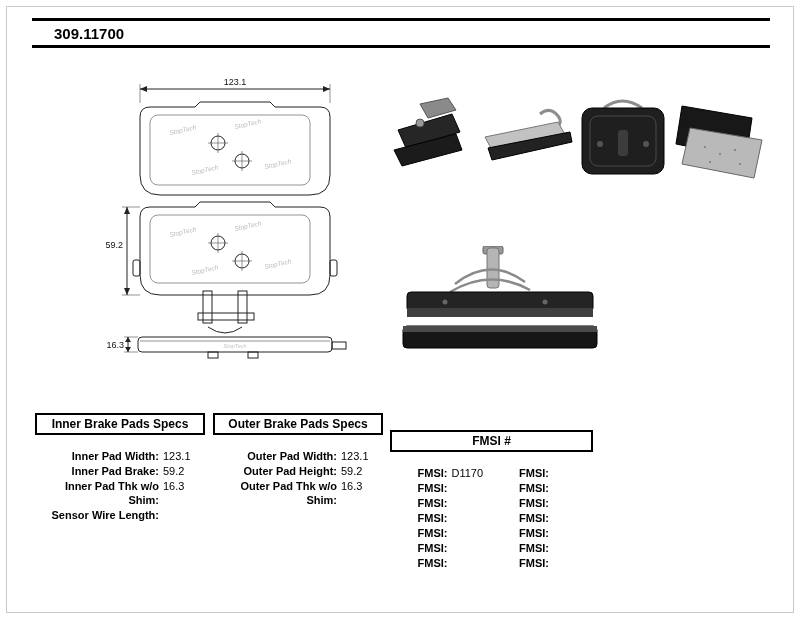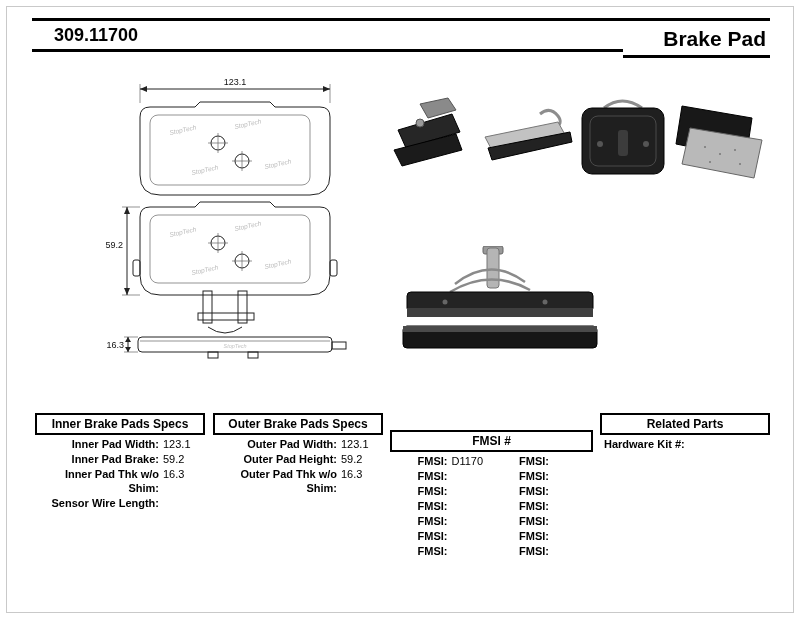--- a/index.html
+++ b/index.html
@@ -5,21 +5,21 @@
   html,body{margin:0;padding:0;background:#fff;}
   .page{
     position:relative;width:800px;height:619px;background:#fff;overflow:hidden;
     font-family:"Liberation Sans",sans-serif;color:#000;
   }
   .frame{position:absolute;left:6px;top:6px;right:6px;bottom:6px;border:1px solid #c9c9c9;pointer-events:none;}
 
   
   .header{position:absolute;left:32px;right:30px;top:18px;border-top:3px solid #000;
           display:flex;align-items:flex-start;justify-content:space-between;}
-  .hdr-left{flex:1;border-bottom:3px solid #000;padding:4px 0 3px 22px;font-size:18px;font-weight:bold;}
+  .hdr-left{flex:1;border-bottom:3px solid #000;padding:4px 0 3px 22px;font-size:15px;font-weight:bold;}
   .hdr-right{border-bottom:3px solid #000;padding:6px 4px 4px 40px;font-size:21px;font-weight:bold;}
 
   
   .tech-drawing{position:absolute;left:100px;top:75px;}
   .photo-top{position:absolute;left:390px;top:92px;}
   .photo-bottom{position:absolute;left:395px;top:246px;}
   svg text{font-family:"Liberation Sans",sans-serif;}
   .dim{font-size:9px;fill:#111;}
   .wm{font-size:6.5px;fill:#bcbcbc;font-style:italic;}
   .wm-s{font-size:5.5px;fill:#c4c4c4;font-style:italic;}
@@ -27,21 +27,21 @@
   .thin{stroke:#666;stroke-width:.7;fill:none;}
   .arr{fill:#222;stroke:none;}
 
   
   .spec-table{position:absolute;top:413px;left:35px;display:flex;font-size:11px;line-height:14px;}
   .col-inner,.col-outer,.col-related{width:170px;}
   .col-inner{margin-right:8px;}
   .col-outer{margin-right:7px;}
   .col-fmsi{width:203px;margin-right:7px;margin-top:17px;}
   .col-header{border:2px solid #000;font-weight:bold;text-align:center;font-size:12px;padding:2px 7px;}
-  .col-body{padding-top:1px;}
+  .col-body{padding-top:13px;}
   .spec-row{display:flex;margin-top:1px;}
   .spec-label{flex:1;text-align:right;font-weight:bold;}
   .spec-value{width:42px;padding-left:4px;}
   .fmsi-row{display:flex;margin-top:1px;}
   .fmsi-half{flex:1;display:flex;}
   .fmsi-label{flex:1;text-align:right;font-weight:bold;}
   .fmsi-value{width:40px;padding-left:4px;}
   .related-row{padding-left:4px;margin-top:1px;}
   .related-label{font-weight:bold;}
 
@@ -53,23 +53,20 @@
 </style>
 </head>
 <body>
 
 <div class="page">
   <div class="frame"></div>
 
   <div class="header">
     <div class="hdr-left">
       <span>309.11700</span>
-    </div>
-    <div class="hdr-right">
-      <span>Brake Pad</span>
     </div>
   </div>
 
   <svg class="tech-drawing" width="250" height="300" viewBox="0 0 250 300">
 
     <line class="thin" x1="40" y1="9" x2="40" y2="28"></line>
     <line class="thin" x1="230" y1="9" x2="230" y2="28"></line>
     <line class="ln" x1="40" y1="14" x2="230" y2="14"></line>
     <path class="arr" d="M40,14 L47,11 L47,17 Z"></path>
     <path class="arr" d="M230,14 L223,11 L223,17 Z"></path>
@@ -281,26 +278,17 @@
               <span class="fmsi-value"></span>
             </span>
           <span class="fmsi-half">
               <span class="fmsi-label">FMSI:</span>
               <span class="fmsi-value"></span>
             </span>
         </div>
       </div>
     </div>
 
-    <div class="col-related">
-      <div class="col-header">Related Parts</div>
-      <div class="col-body">
-        <div class="related-row">
-          <span class="related-label">Hardware Kit #:</span>
-          <span class="related-value"></span>
-        </div>
-      </div>
-    </div>
 
   </div>
 
 
 </div>
 
 </body></html>

